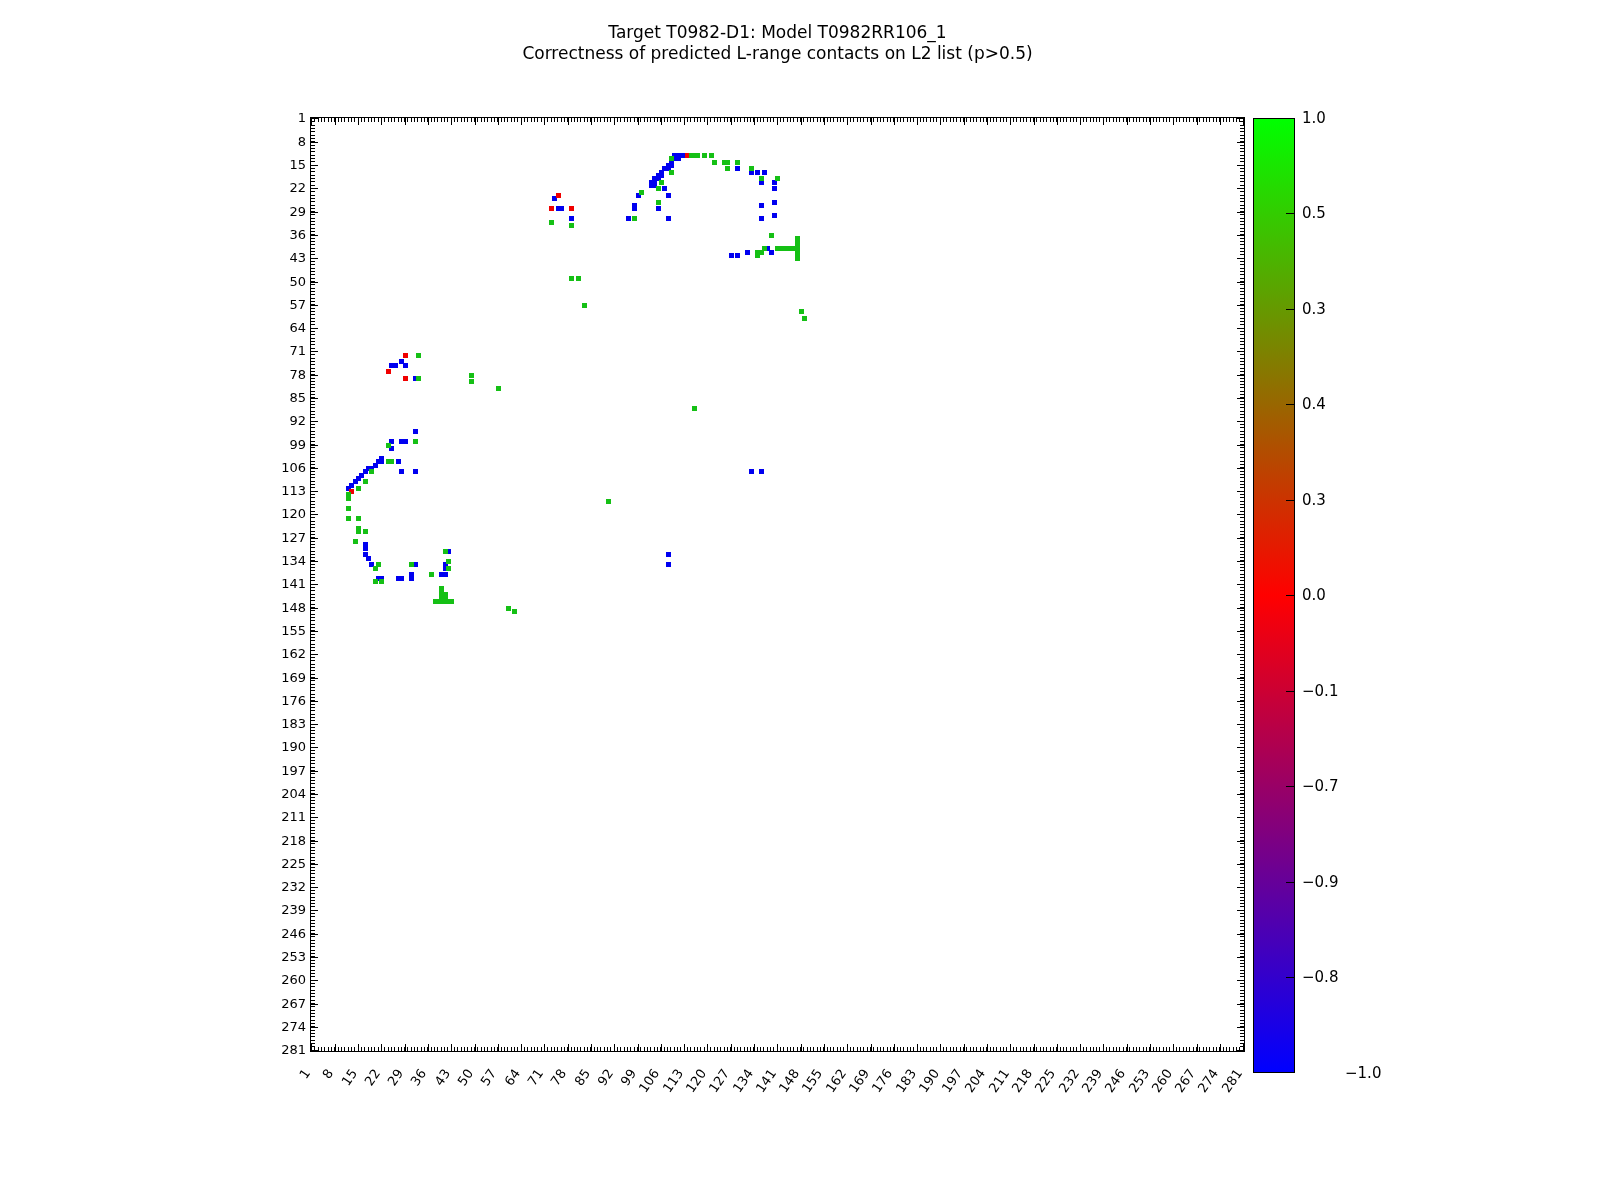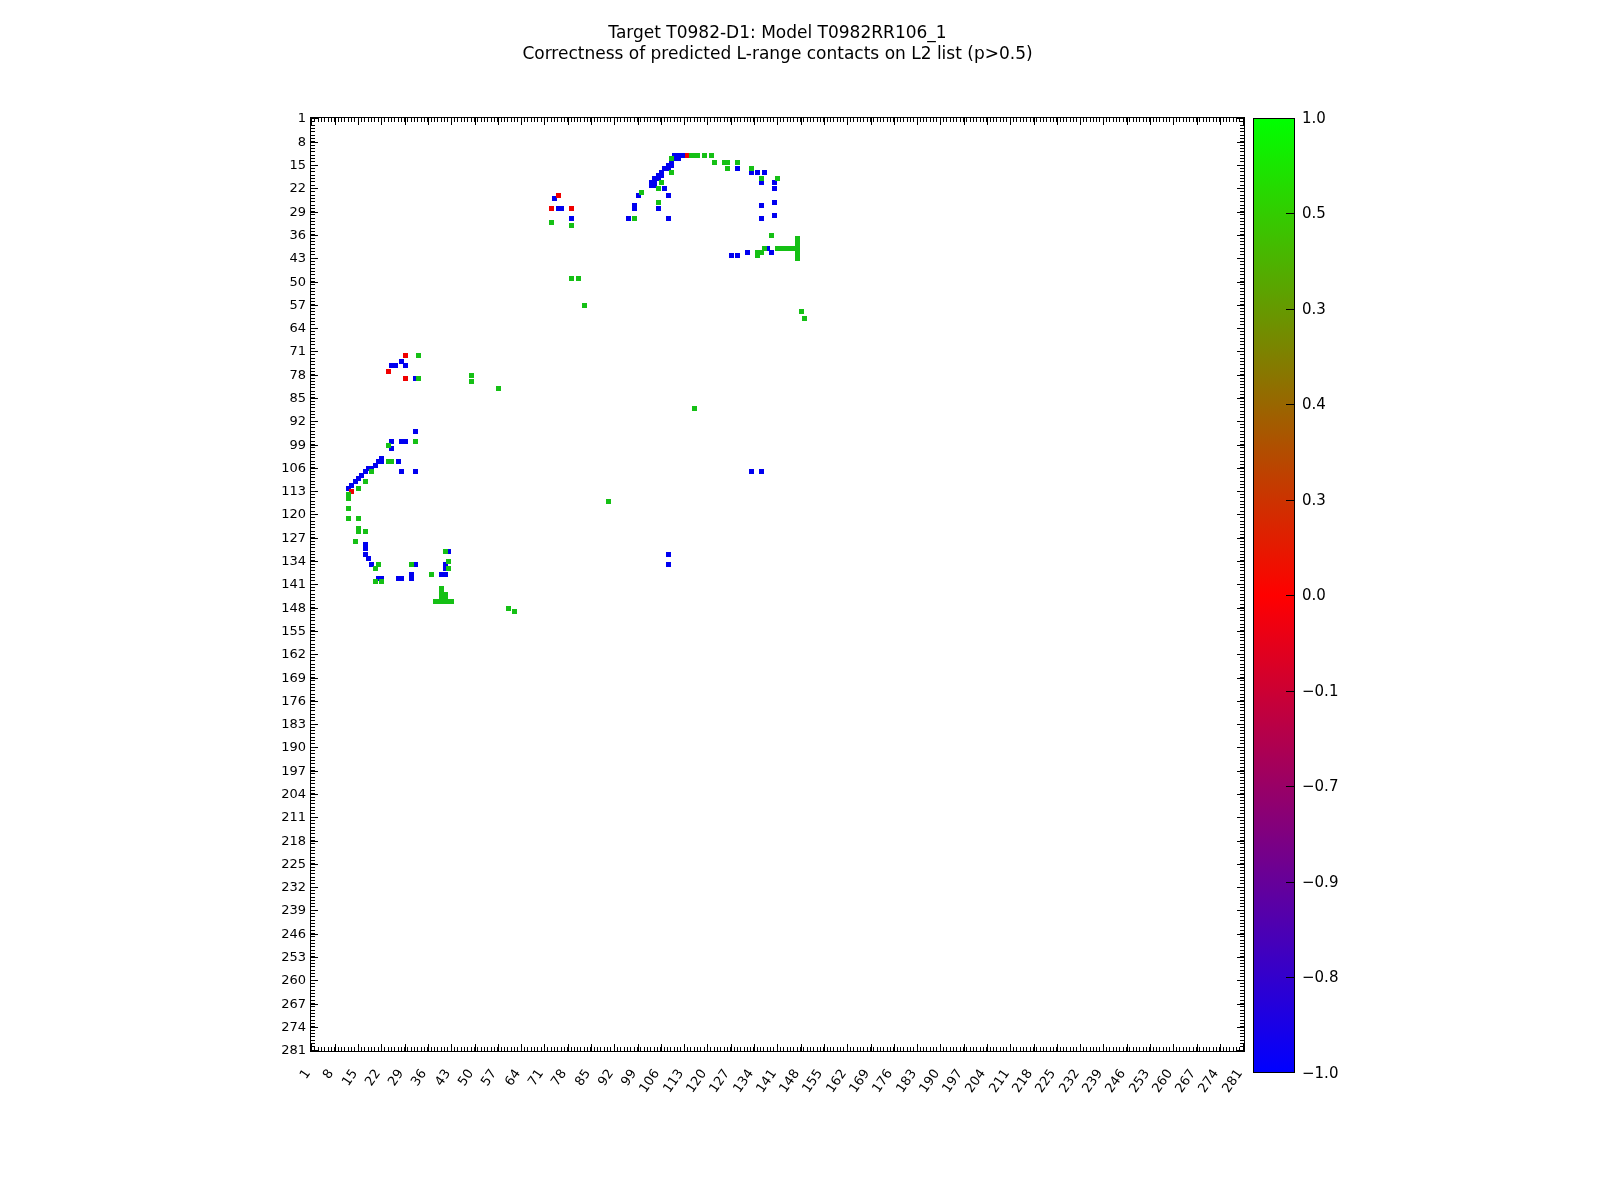--- a/index.html
+++ b/index.html
@@ -584,15 +584,15 @@
       <div class="cbtick" style="top: 595px;"></div>
       <div class="cblab" style="top: 588px;">0.0</div>
       <div class="cbtick" style="top: 690.5px;"></div>
       <div class="cblab" style="top: 683.5px;">−0.1</div>
       <div class="cbtick" style="top: 786px;"></div>
       <div class="cblab" style="top: 779px;">−0.7</div>
       <div class="cbtick" style="top: 881.5px;"></div>
       <div class="cblab" style="top: 874.5px;">−0.9</div>
       <div class="cbtick" style="top: 977px;"></div>
       <div class="cblab" style="top: 970px;">−0.8</div>
-      <div class="cblab" style="top: 1065.5px;">−1.0</div>
+      <div class="cblab" style="top: 1065.5px; margin-left: 43px;">−1.0</div>
     </div>
 </div>
 
 </body></html>

